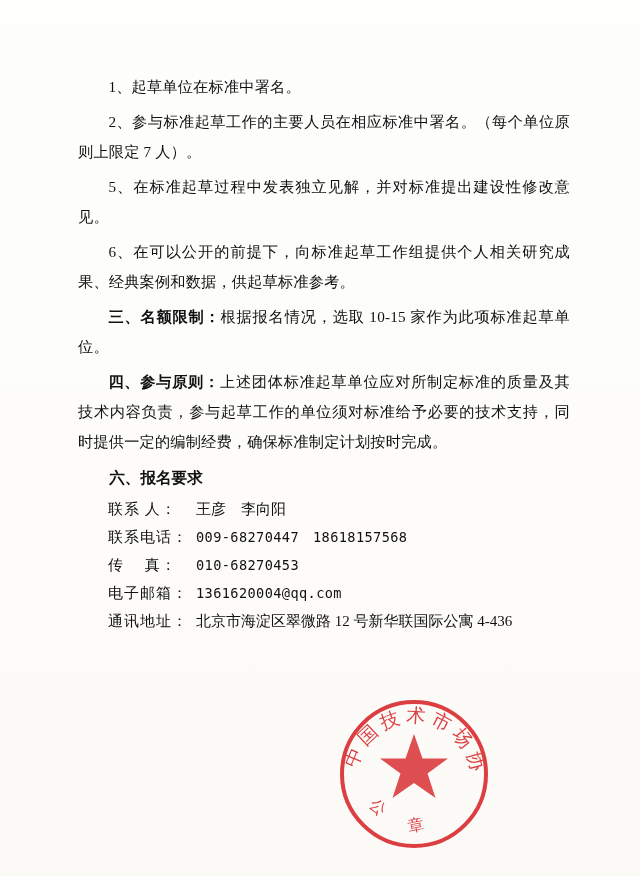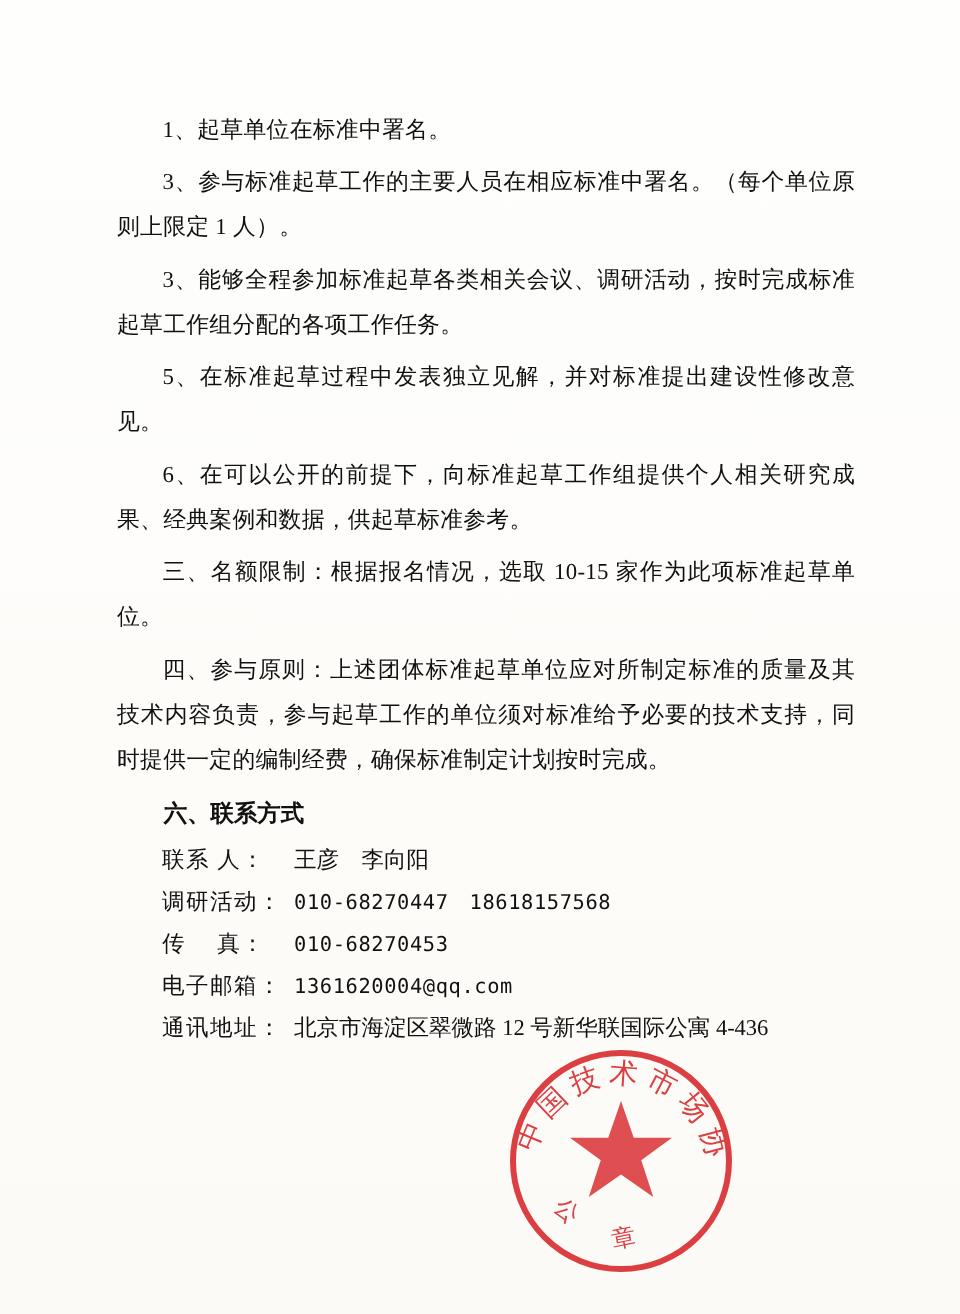--- a/index.html
+++ b/index.html
@@ -29,21 +29,21 @@
   p.para {
     margin: 0 0 5px 0;
     text-indent: 2em;
     font-size: 15.2px;
     line-height: 30px;
     letter-spacing: 0.2px;
     text-align: justify;
     color: #111;
   }
   p.para .lead {
-    font-weight: normal;
+    font-weight: bold;
   }
   .section-head {
     margin: 6px 0 2px 0;
     text-indent: 2em;
     font-size: 15.6px;
     line-height: 30px;
     font-weight: bold;
     color: #111;
   }
   .contact-block {
@@ -88,40 +88,39 @@
   }
 </style>
 </head>
 <body>
 
 <div id="page">
 
   <div class="doc-body">
 
     <p class="para">1、起草单位在标准中署名。</p>
-    <p class="para">3、参与标准起草工作的主要人员在相应标准中署名。（每个单位原则上限定 1 人）。</p>
-    <p class="para">3、能够全程参加标准起草各类相关会议、调研活动，按时完成标准起草工作组分配的各项工作任务。</p>
+    <p class="para">2、参与标准起草工作的主要人员在相应标准中署名。（每个单位原则上限定 7 人）。</p>
     <p class="para">5、在标准起草过程中发表独立见解，并对标准提出建设性修改意见。</p>
     <p class="para">6、在可以公开的前提下，向标准起草工作组提供个人相关研究成果、经典案例和数据，供起草标准参考。</p>
 
     <p class="para"><span class="lead">三、名额限制：</span><span>根据报名情况，选取 10-15 家作为此项标准起草单位。</span></p>
 
     <p class="para"><span class="lead">四、参与原则：</span><span>上述团体标准起草单位应对所制定标准的质量及其技术内容负责，参与起草工作的单位须对标准给予必要的技术支持，同时提供一定的编制经费，确保标准制定计划按时完成。</span></p>
 
 
-    <div class="section-head">六、联系方式</div>
+    <div class="section-head">六、报名要求</div>
 
     <div class="contact-block">
       <div class="contact-row">
         <span class="contact-label">联系 人：</span>
         <span class="contact-value">王彦　李向阳</span>
       </div>
       <div class="contact-row">
-        <span class="contact-label">调研活动：</span>
-        <span class="contact-value mono">010-68270447　18618157568</span>
+        <span class="contact-label">联系电话：</span>
+        <span class="contact-value mono">009-68270447　18618157568</span>
       </div>
       <div class="contact-row">
         <span class="contact-label">传　 真：</span>
         <span class="contact-value mono">010-68270453</span>
       </div>
       <div class="contact-row">
         <span class="contact-label">电子邮箱：</span>
         <span class="contact-value mono">1361620004@qq.com</span>
       </div>
       <div class="contact-row">

